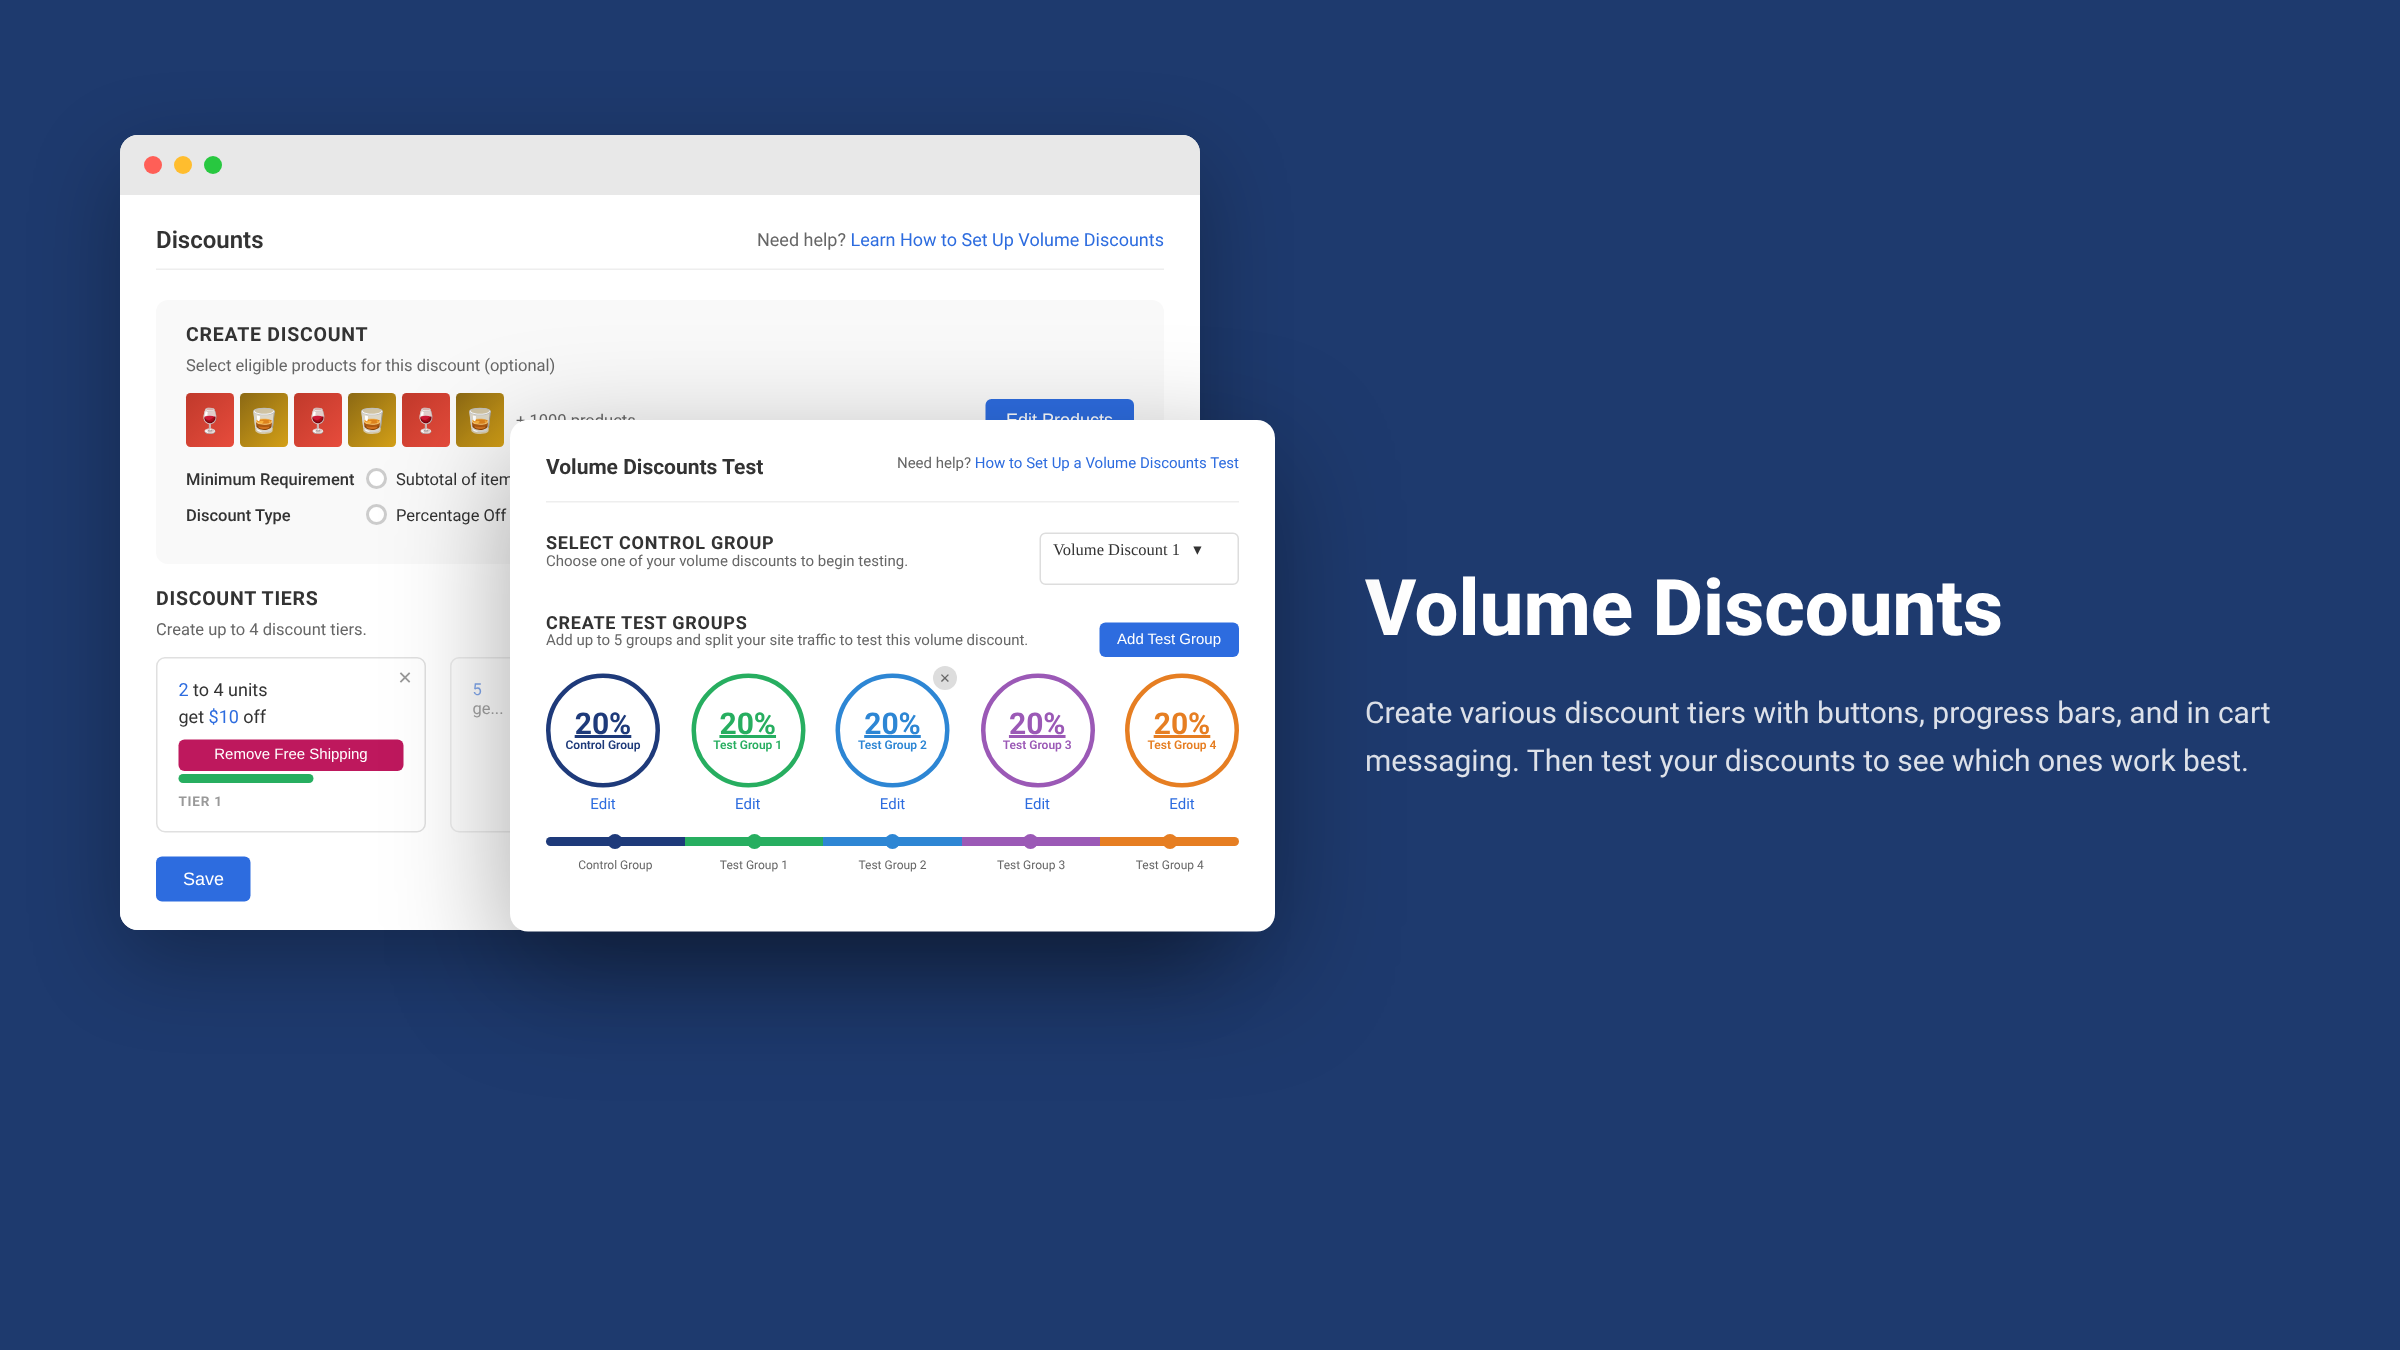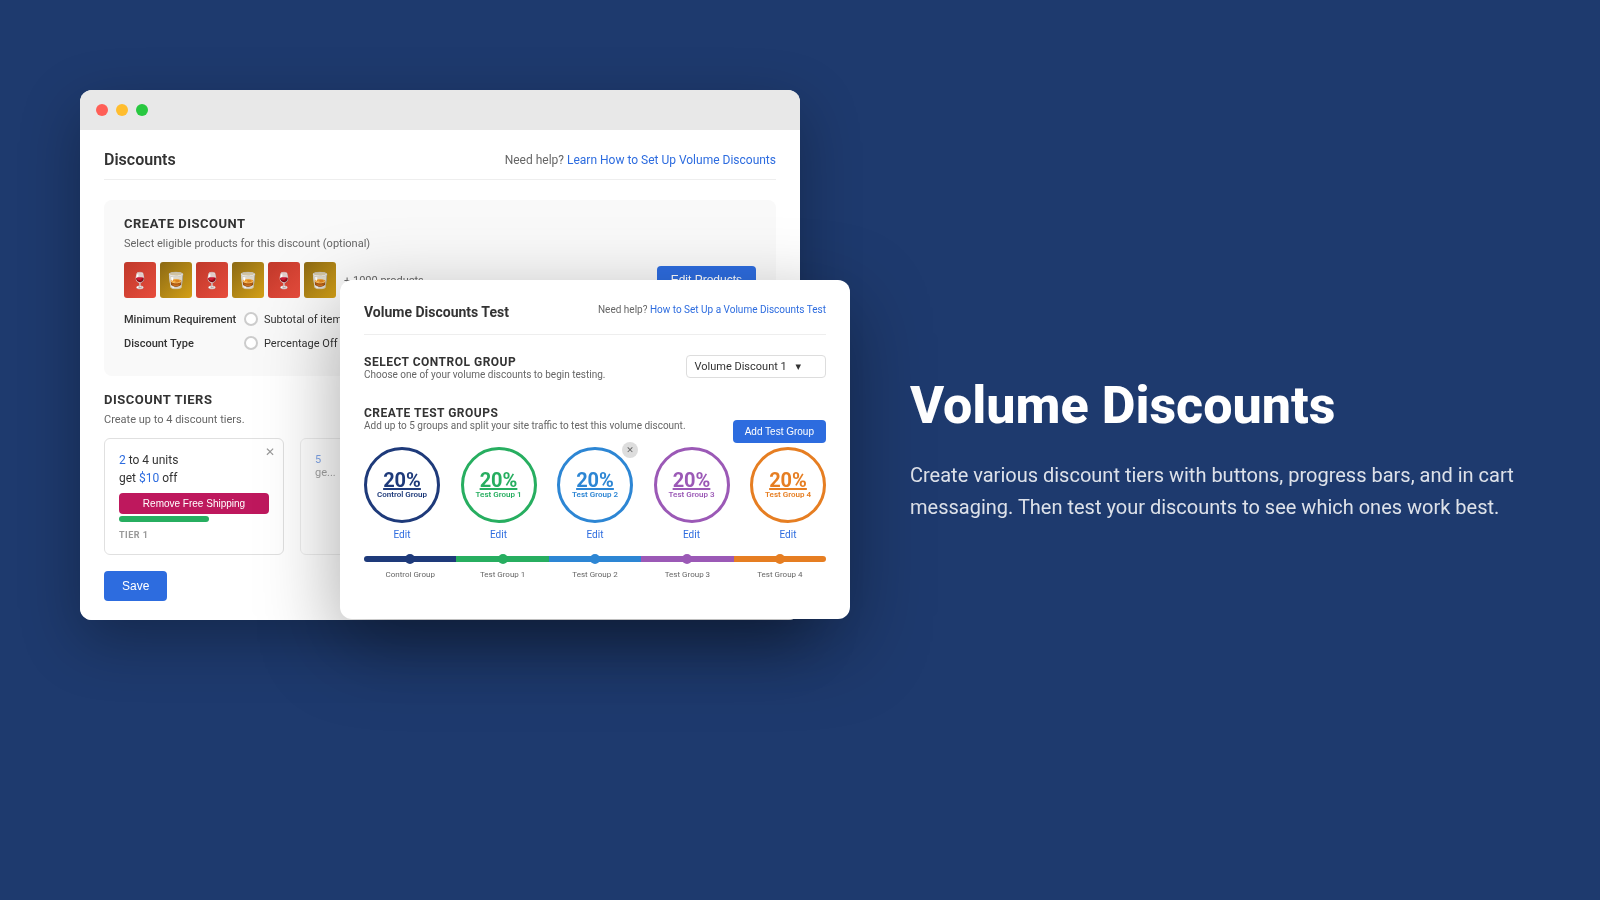--- a/index.html
+++ b/index.html
@@ -334,37 +334,38 @@
 
     .cg-subtitle {
       font-size: 10px;
       color: #666;
       margin-bottom: 8px;
     }
 
     .select-dropdown {
       border: 1px solid #ddd;
       border-radius: 4px;
-      padding: 4px 24px 4px 8px;
+      padding: 4px 24px 16px 8px;
       font-size: 11px;
       color: #333;
       background: white;
       cursor: pointer;
       position: relative;
       white-space: nowrap;
+      font-family: Liberation Serif, serif;
     }
 
     .test-groups-section {
       margin-bottom: 16px;
     }
 
     .tg-header {
       display: flex;
       justify-content: space-between;
-      align-items: flex-end;
+      align-items: center;
       margin-bottom: 4px;
     }
 
     .tg-title {
       font-size: 12px;
       font-weight: 700;
       color: #333;
       text-transform: uppercase;
       letter-spacing: 0.5px;
     }

